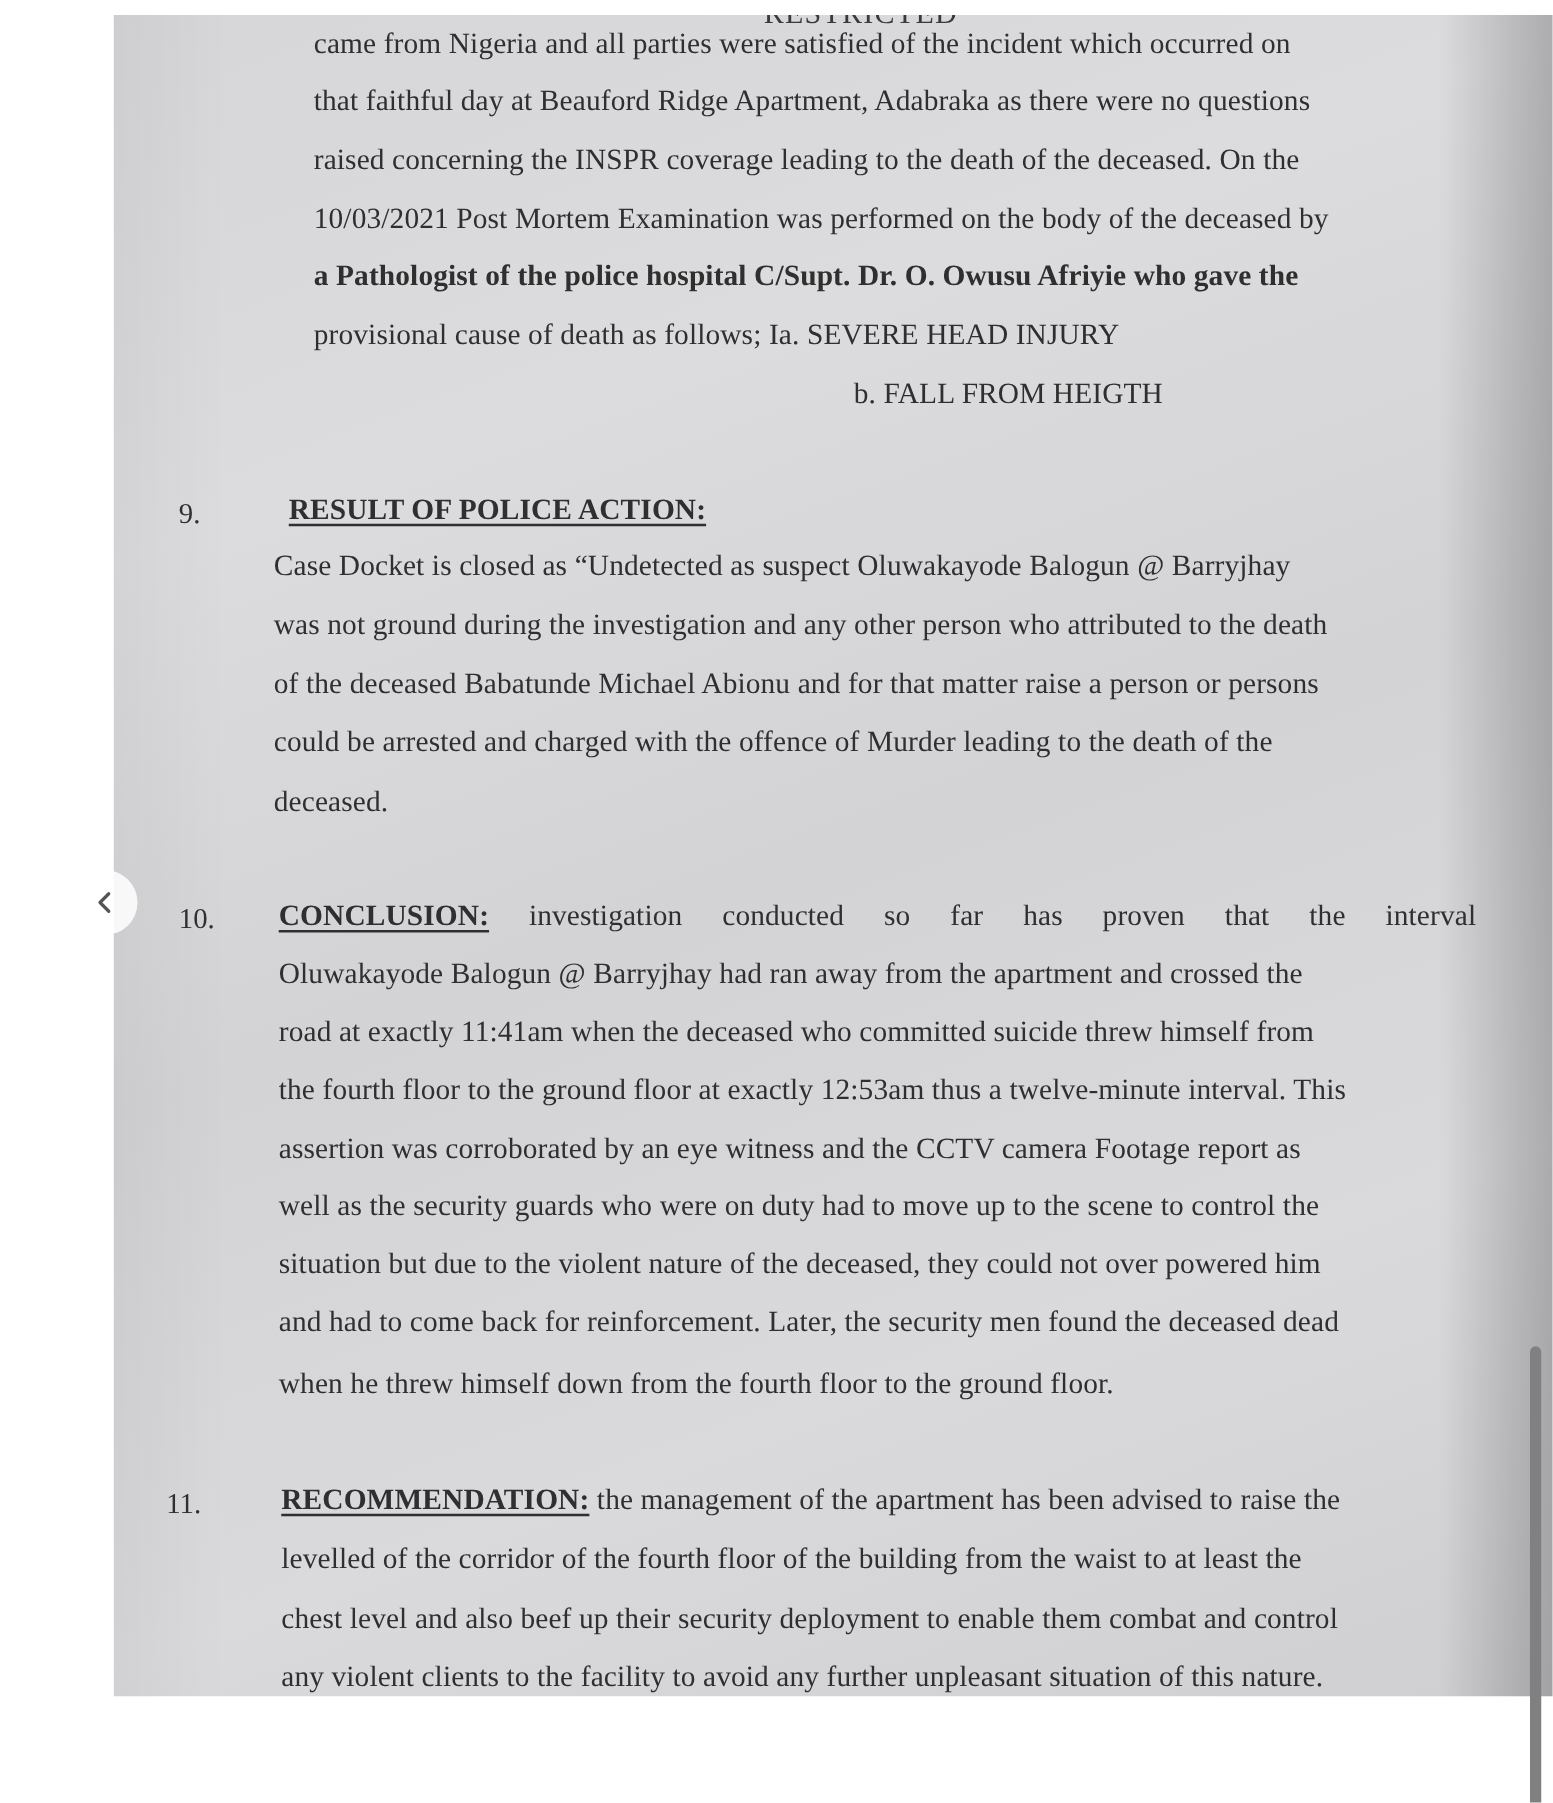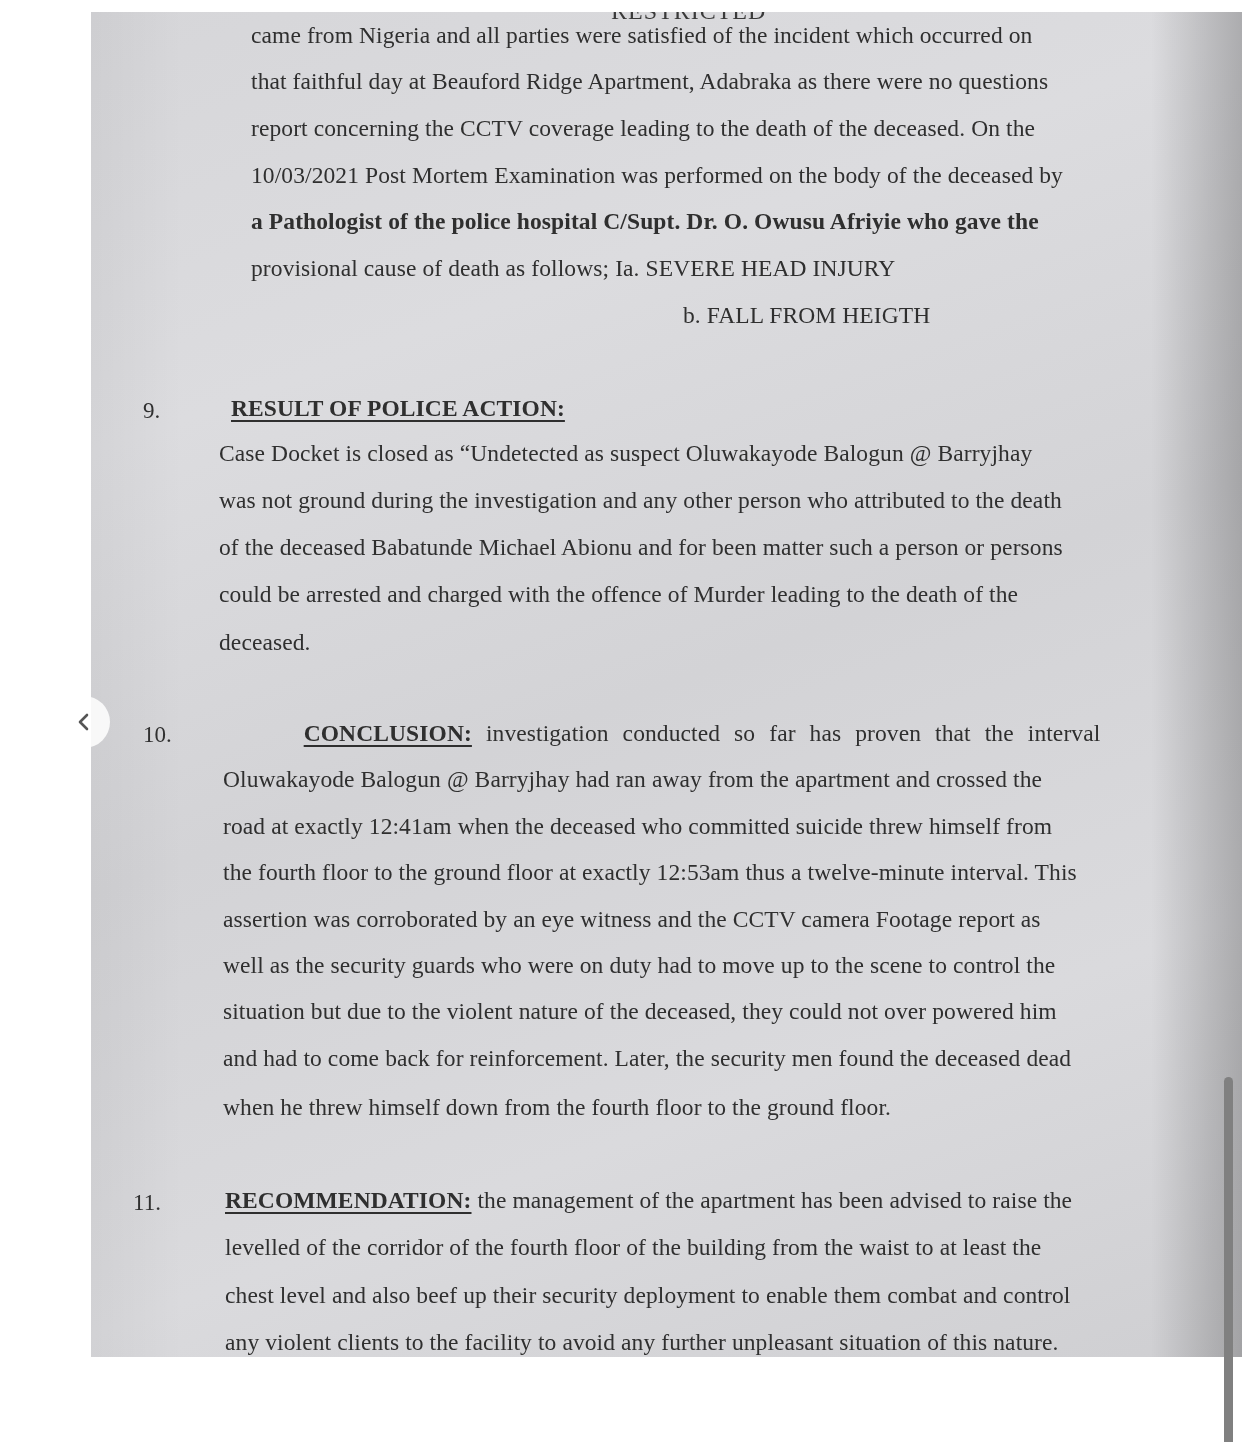--- a/index.html
+++ b/index.html
@@ -42,21 +42,21 @@
     }
     .line {
       position: absolute;
       font-size: 23.5px;
       white-space: nowrap;
       color: #2f2f2f;
       letter-spacing: 0.1px;
     }
     .justify {
       display: flex;
-      justify-content: center;
+      justify-content: space-between;
       gap: 14px;
     }
     .num {
       position: absolute;
       font-size: 23px;
       color: #303030;
     }
     .heading {
       font-weight: bold;
       text-decoration: underline;
@@ -107,53 +107,53 @@
 <body>
 
 <div class="viewer">
   <div class="paper">
 
     <div class="restricted">RESTRICTED</div>
 
     <div>
       <div class="line" style="left:160px; top:10px;">came from Nigeria and all parties were satisfied of the incident which occurred on</div>
       <div class="line" style="left:160px; top:56px;">that faithful day at Beauford Ridge Apartment, Adabraka as there were no questions</div>
-      <div class="line" style="left:160px; top:103px;">report concerning the CCTV coverage leading to the death of the deceased. On the</div>
+      <div class="line" style="left:160px; top:103px;">raised concerning the INSPR coverage leading to the death of the deceased. On the</div>
       <div class="line" style="left:160px; top:150px;">10/03/2021 Post Mortem Examination was performed on the body of the deceased by</div>
       <div class="line" style="left:160px; top:196px;font-weight:bold;">a Pathologist of the police hospital C/Supt. Dr. O. Owusu Afriyie who gave the</div>
       <div class="line" style="left:160px; top:243px;">provisional cause of death as follows; Ia. SEVERE HEAD INJURY</div>
       <div class="line" style="left:592px; top:290px;">b. FALL FROM HEIGTH</div>
     </div>
 
     <div>
       <div class="num" style="left:52px; top:386px;">9.</div>
       <div class="line heading" style="left:140px; top:383px;">RESULT OF POLICE ACTION:</div>
       <div class="line" style="left:128px; top:428px;">Case Docket is closed as “Undetected as suspect Oluwakayode Balogun @ Barryjhay</div>
       <div class="line" style="left:128px; top:475px;">was not ground during the investigation and any other person who attributed to the death</div>
-      <div class="line" style="left:128px; top:522px;">of the deceased Babatunde Michael Abionu and for been matter such a person or persons</div>
+      <div class="line" style="left:128px; top:522px;">of the deceased Babatunde Michael Abionu and for that matter raise a person or persons</div>
       <div class="line" style="left:128px; top:569px;">could be arrested and charged with the offence of Murder leading to the death of the</div>
       <div class="line" style="left:128px; top:617px;">deceased.</div>
     </div>
 
     <div>
       <div class="num" style="left:52px; top:710px;">10.</div>
       <div class="line justify" style="left:132px; top:708px; width:958px;">
         <span class="heading">CONCLUSION:</span>
         <span>investigation</span>
         <span>conducted</span>
         <span>so</span>
         <span>far</span>
         <span>has</span>
         <span>proven</span>
         <span>that</span>
         <span>the</span>
         <span>interval</span>
       </div>
       <div class="line" style="left:132px; top:754px;">Oluwakayode Balogun @ Barryjhay had ran away from the apartment and crossed the</div>
-      <div class="line" style="left:132px; top:801px;">road at exactly 12:41am when the deceased who committed suicide threw himself from</div>
+      <div class="line" style="left:132px; top:801px;">road at exactly 11:41am when the deceased who committed suicide threw himself from</div>
       <div class="line" style="left:132px; top:847px;">the fourth floor to the ground floor at exactly 12:53am thus a twelve-minute interval. This</div>
       <div class="line" style="left:132px; top:894px;">assertion was corroborated by an eye witness and the CCTV camera Footage report as</div>
       <div class="line" style="left:132px; top:940px;">well as the security guards who were on duty had to move up to the scene to control the</div>
       <div class="line" style="left:132px; top:986px;">situation but due to the violent nature of the deceased, they could not over powered him</div>
       <div class="line" style="left:132px; top:1033px;">and had to come back for reinforcement. Later, the security men found the deceased dead</div>
       <div class="line" style="left:132px; top:1082px;">when he threw himself down from the fourth floor to the ground floor.</div>
     </div>
 
     <div>
       <div class="num" style="left:42px; top:1178px;">11.</div>

